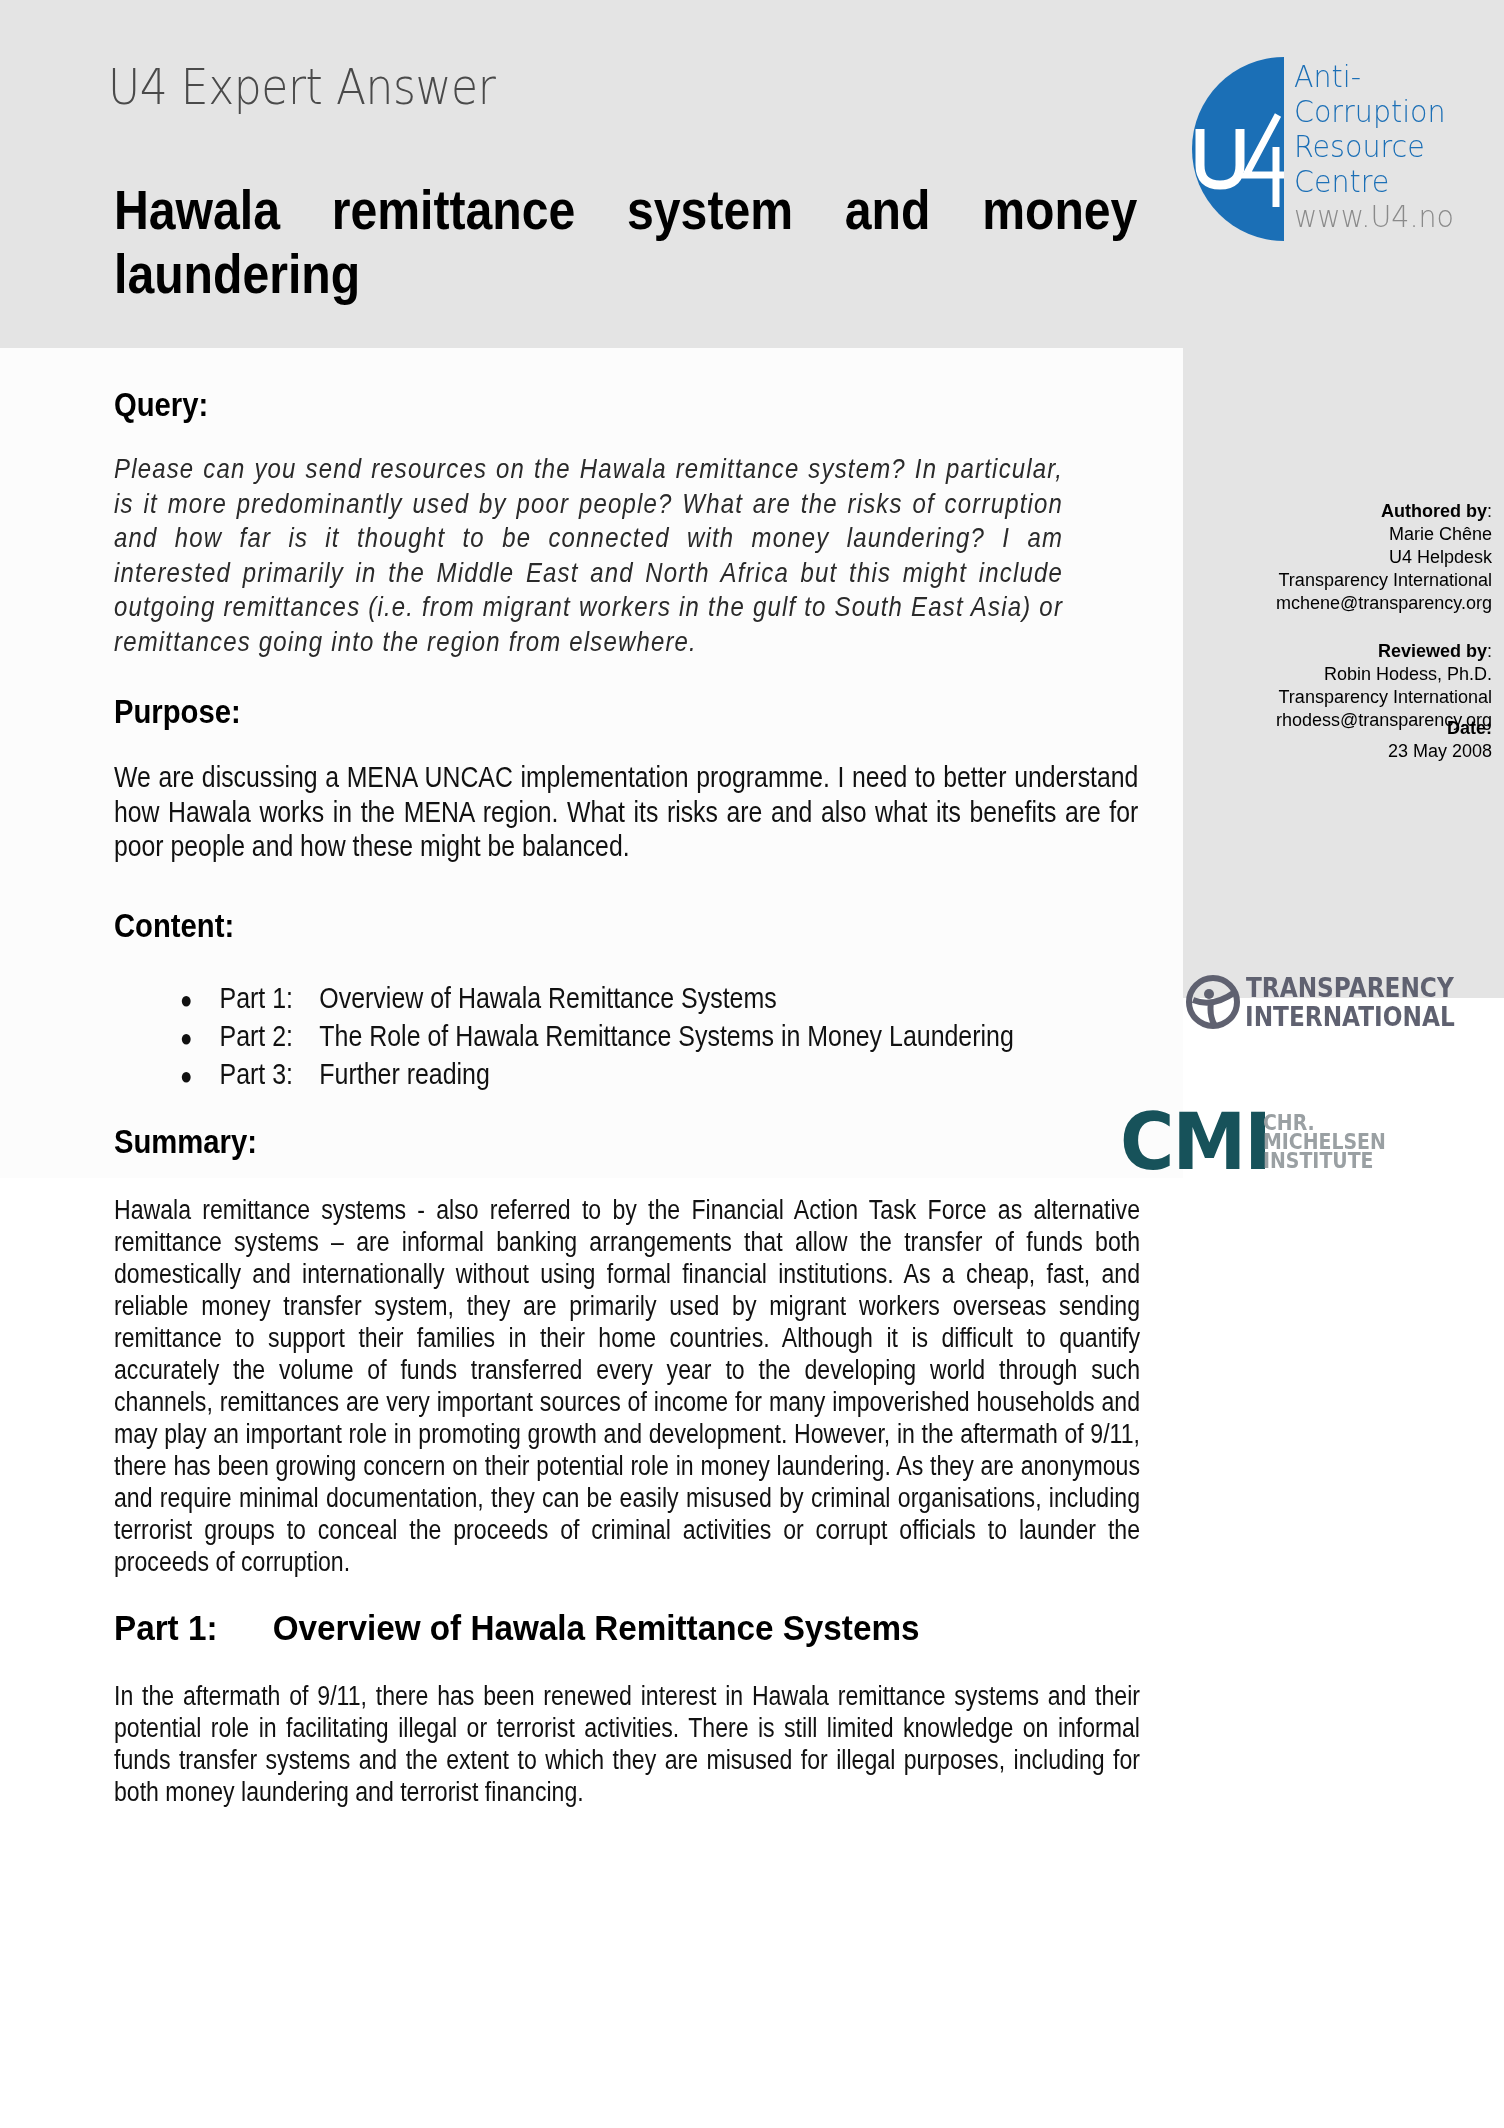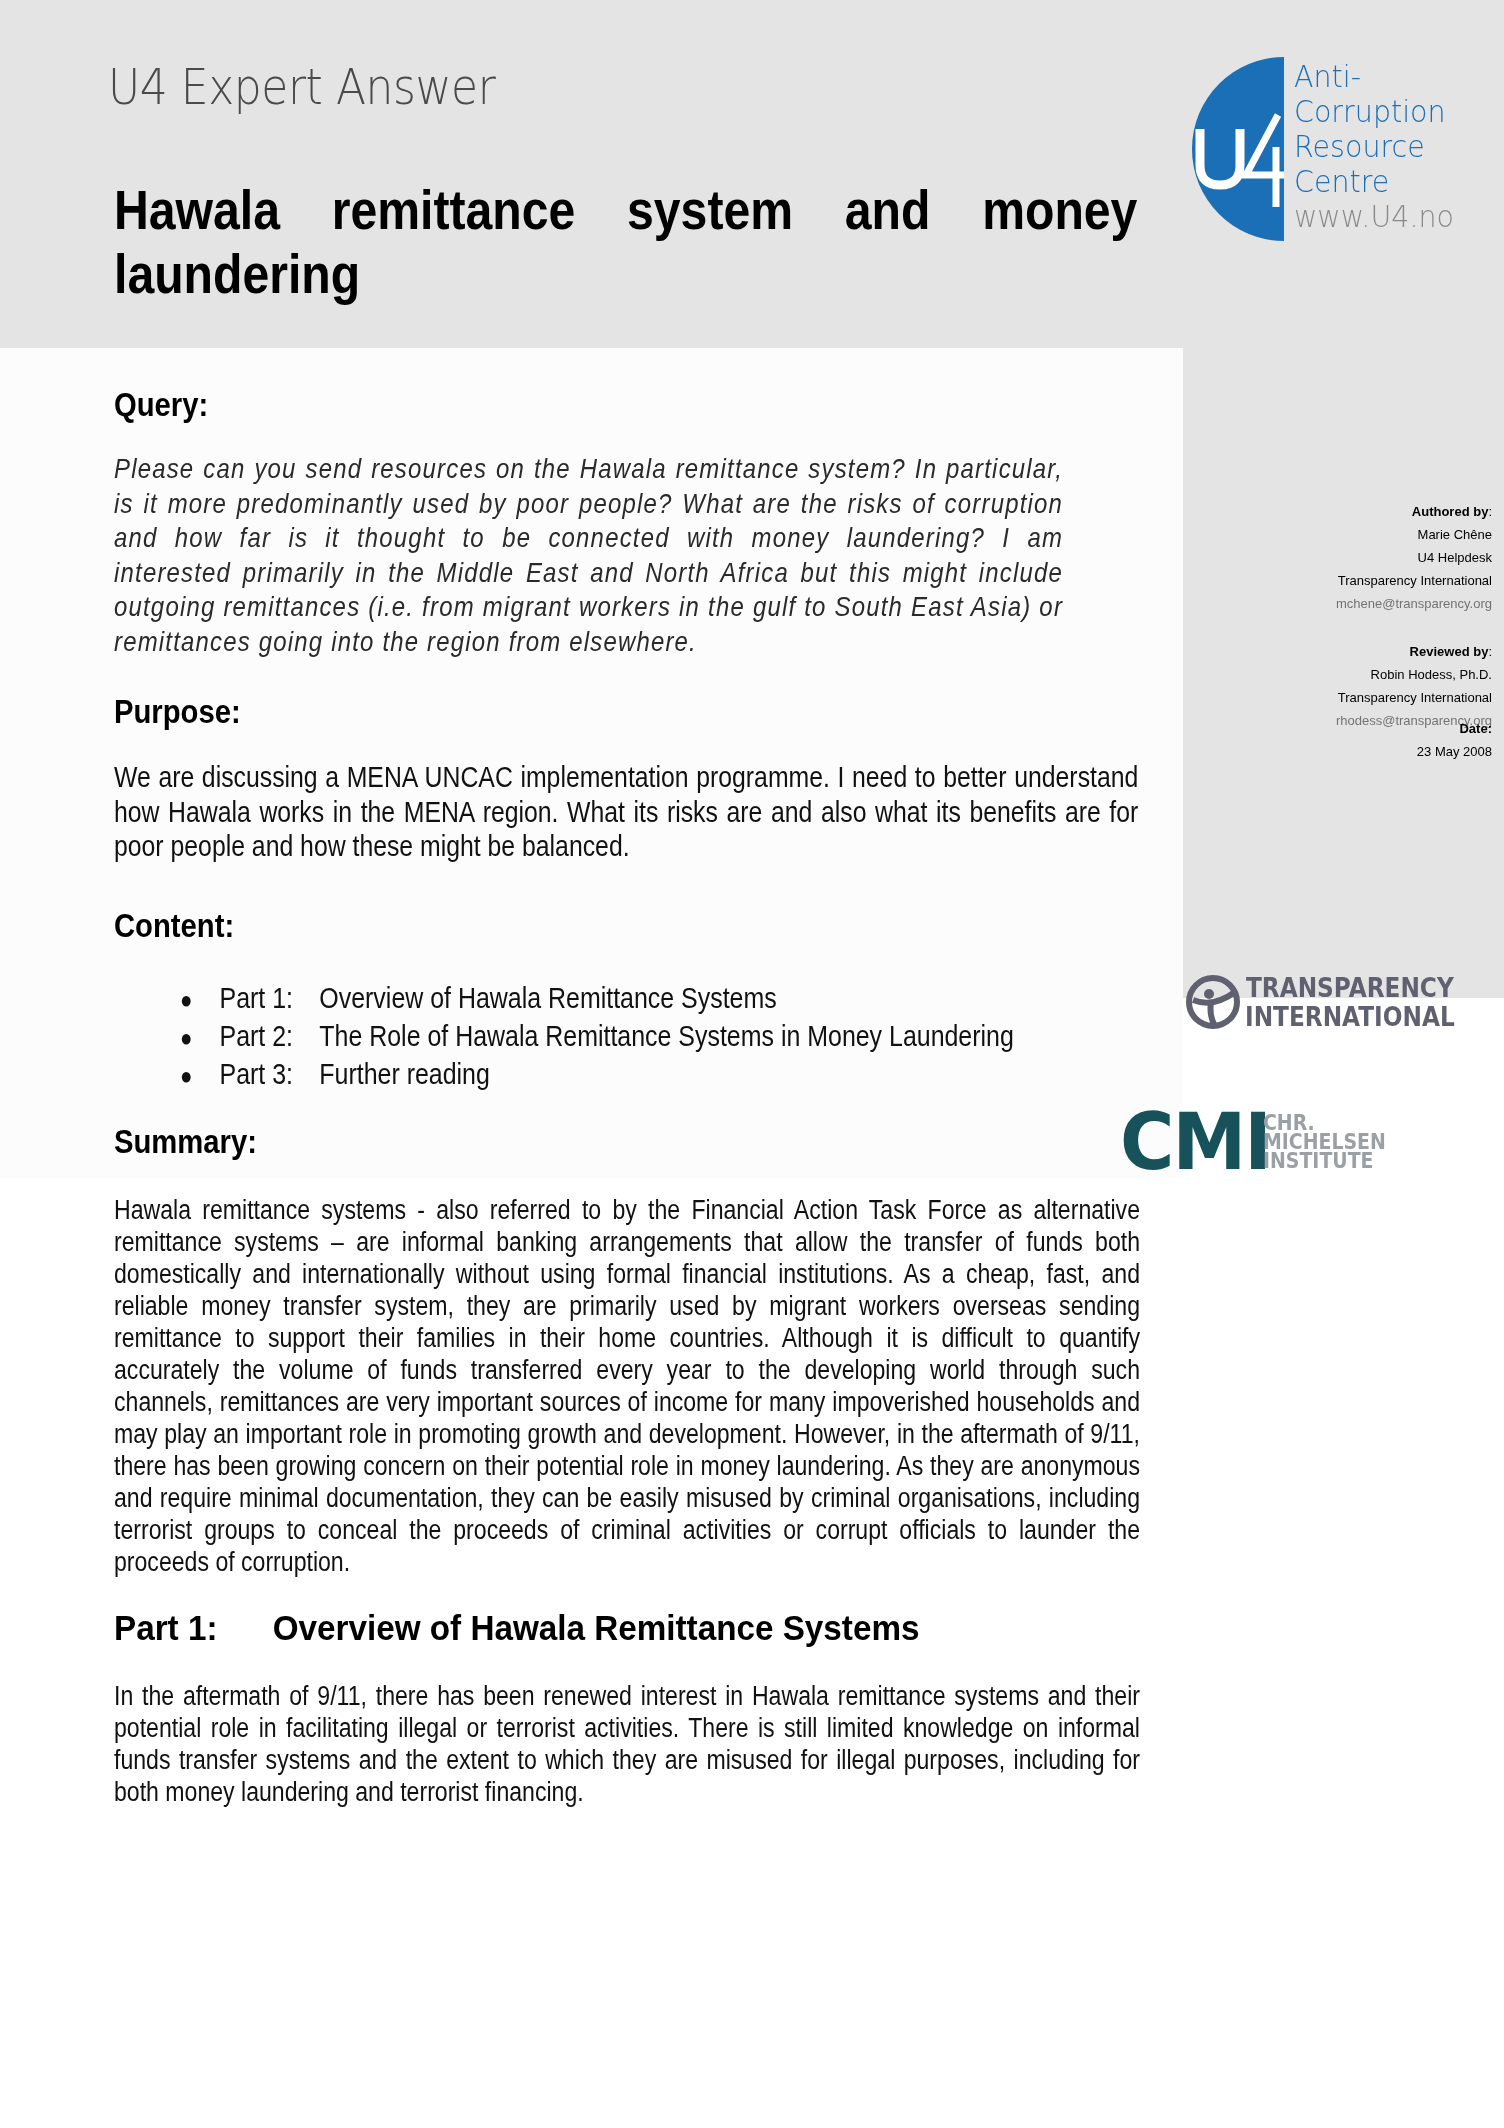--- a/index.html
+++ b/index.html
@@ -74,24 +74,24 @@
     .part-heading {
       position: absolute; left: 114px; top: 1608px;
       font-weight: bold; font-size: 35px; color: #000;
       display: flex; transform: scaleX(0.95); transform-origin: left top;
     }
     .part-heading .num { width: 167px; }
 
     
     .meta {
       position: absolute; right: 12px; text-align: right;
-      font-size: 13px; line-height: 23px; color: #000;
+      font-size: 18px; line-height: 23px; color: #000;
     }
     .meta .label { font-weight: bold; }
-    .meta .email { color: #737373; }
+    .meta .email { color: #000000; }
 
     
     .ti-logo { position: absolute; left: 1185px; top: 972px; width: 280px; height: 62px; text-align: center; }
     .ti-text {
       position: absolute; left: 60px; top: 1px;
       font-family: "DejaVu Sans", sans-serif; font-weight: bold;
       font-size: 27px; line-height: 29px; color: #5f6170;
       transform: scaleX(0.86); transform-origin: left top;
     }
     .cmi-logo { position: absolute; left: 1120px; top: 1110px; width: 280px; height: 70px; }

